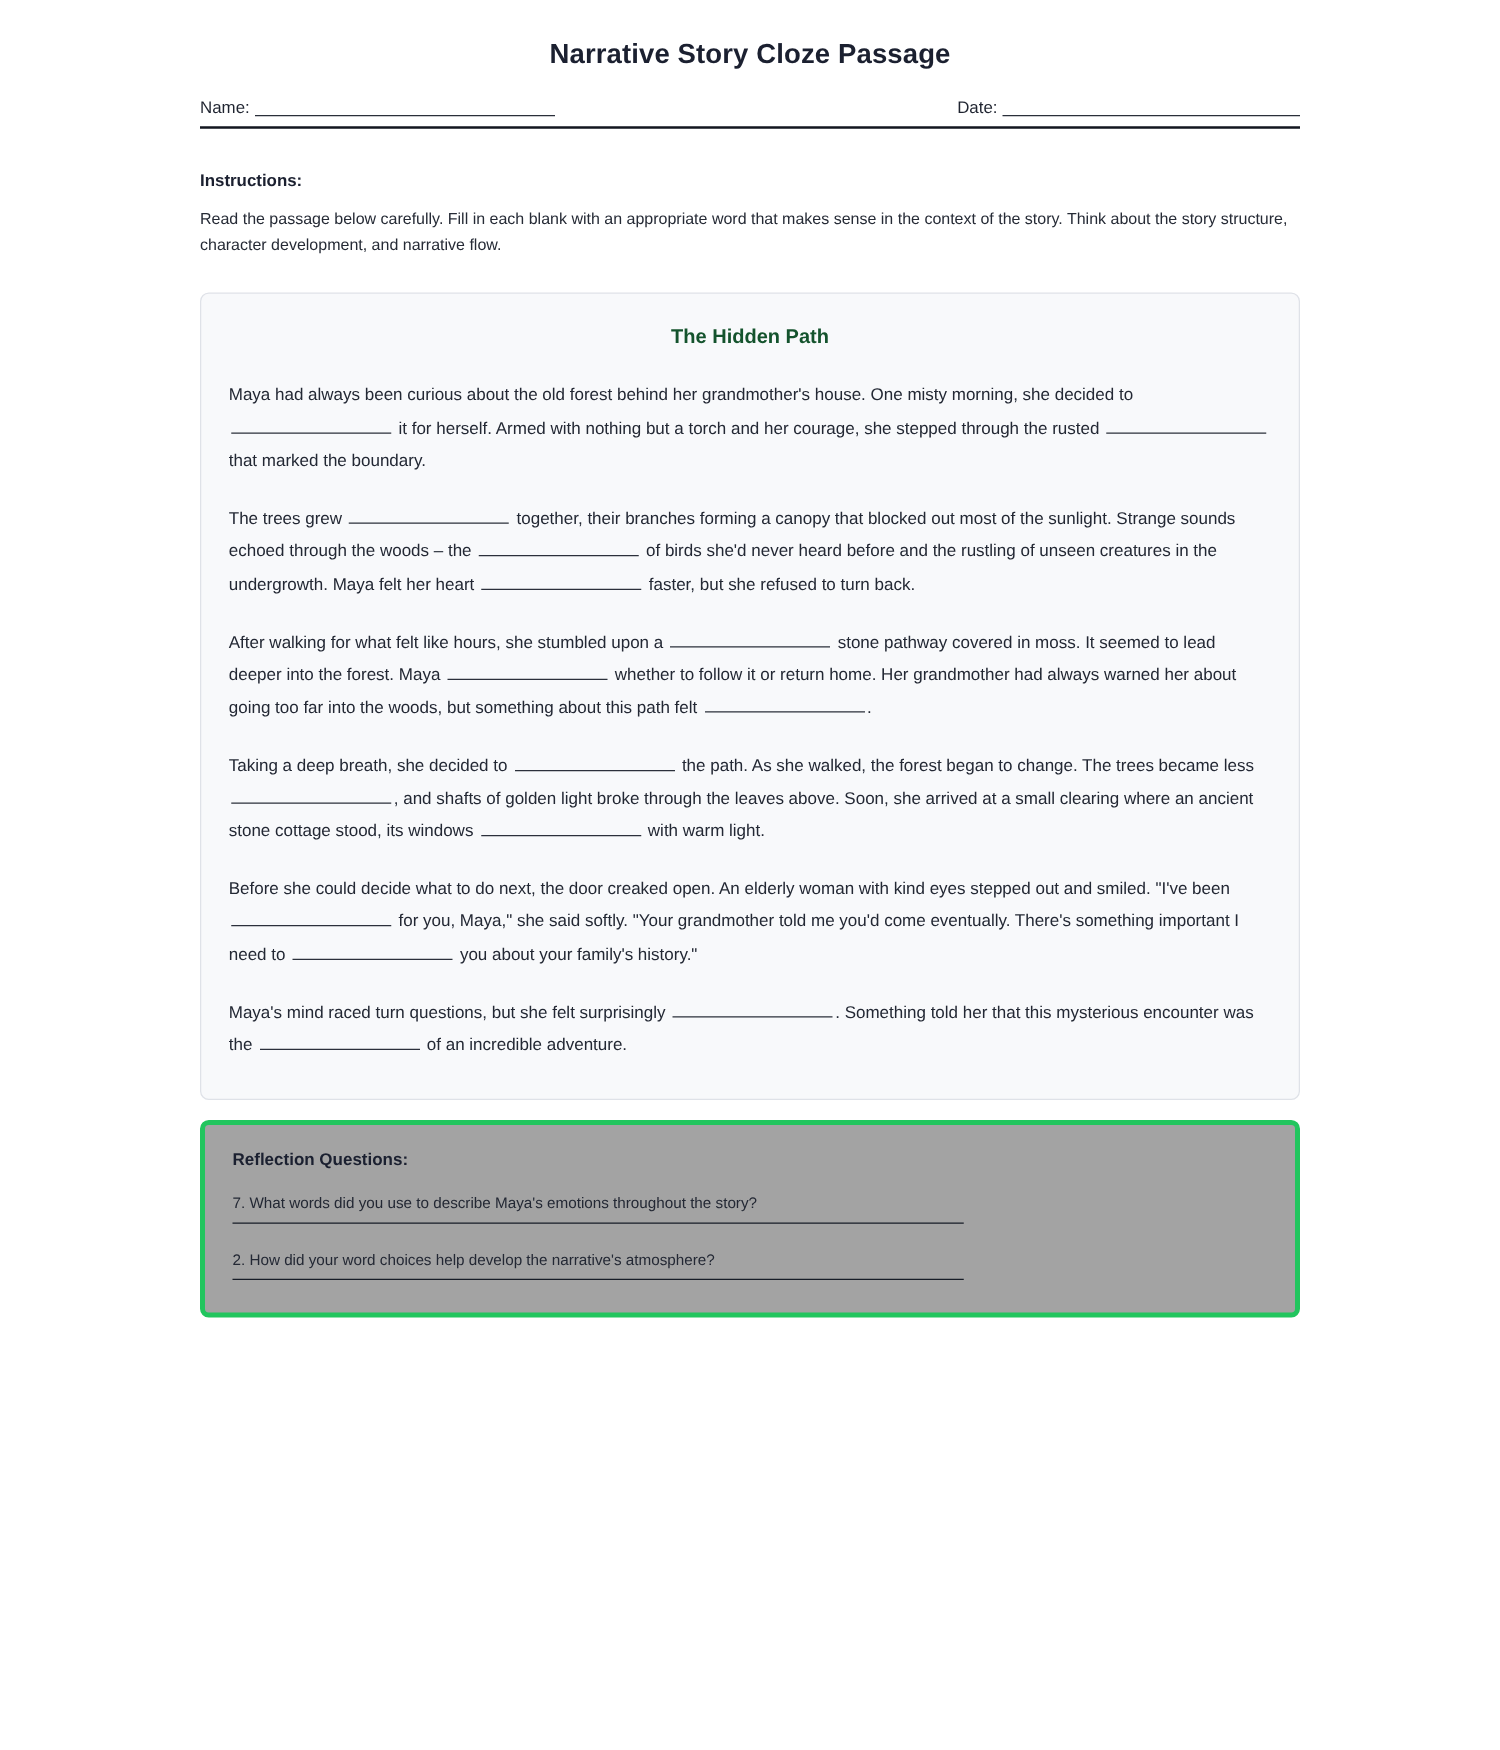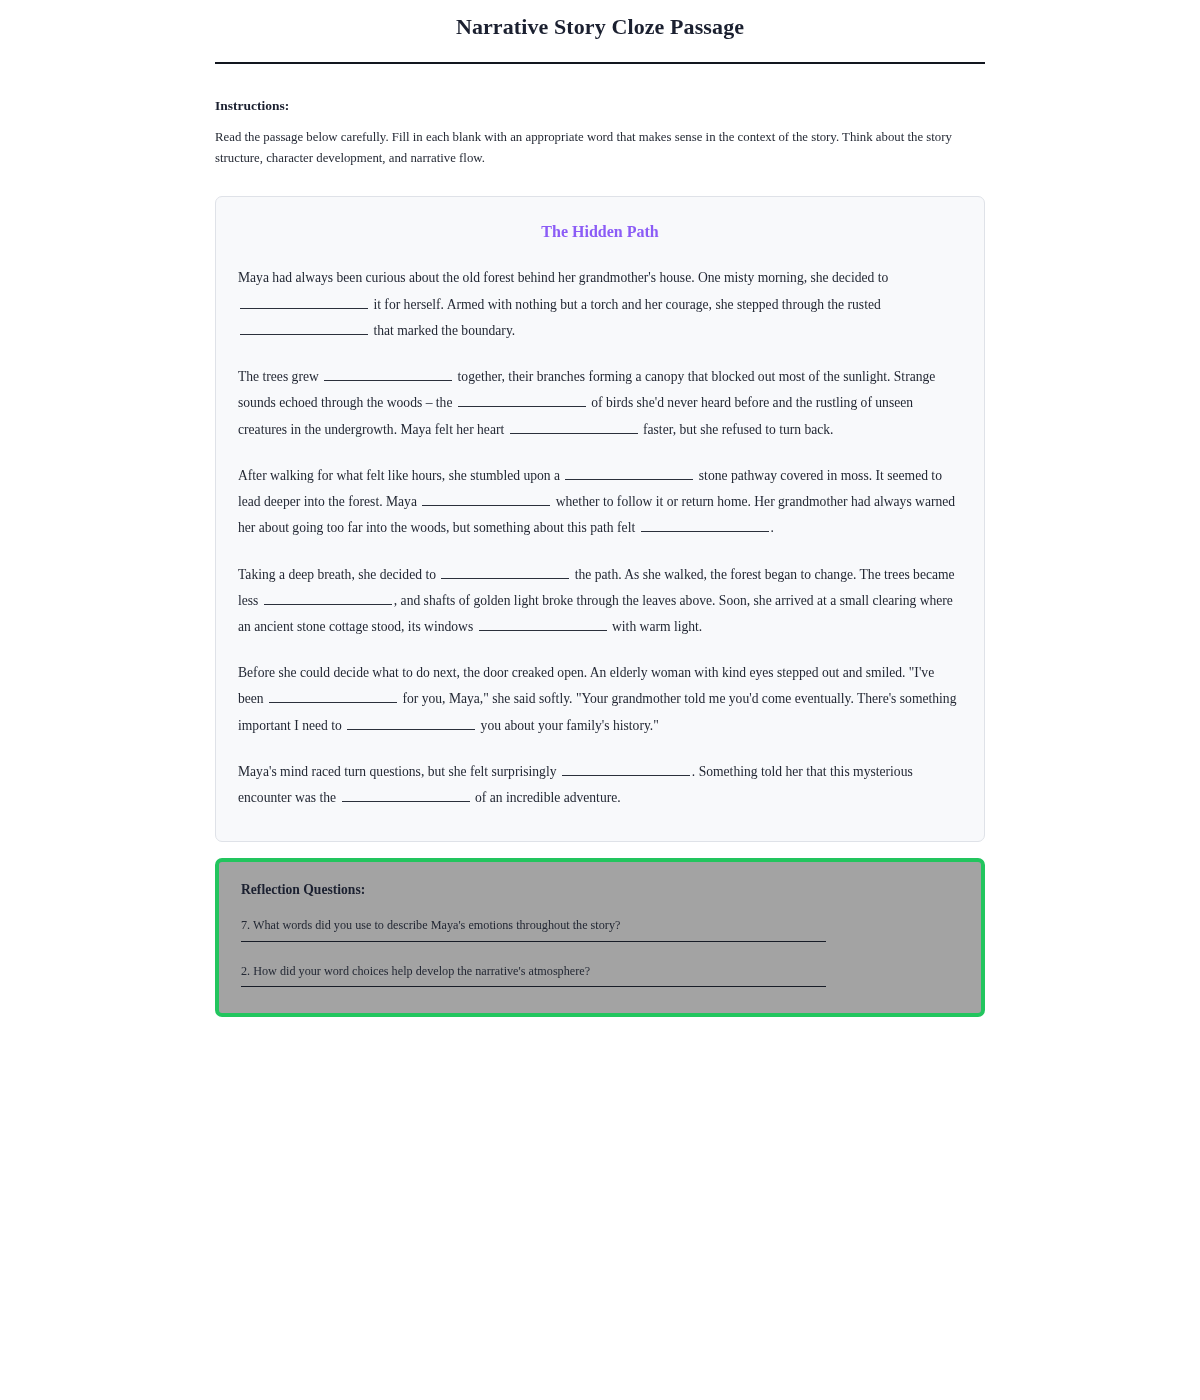--- a/index.html
+++ b/index.html
@@ -16,24 +16,23 @@
     -webkit-font-smoothing: antialiased;
   }
   .page {
     width: 1200px;
     height: 1400px;
     box-sizing: border-box;
     padding: 0;
     position: relative;
   }
   .content {
-    width: 770px;
+    width: 880px;
     margin: 0 auto;
-    padding-top: 14px;
-    font-family: Liberation Serif, serif;
+    padding-top: 30px;
   }
 
   
   .doc-title {
     font-size: 22px;
     font-weight: bold;
     text-align: center;
     letter-spacing: 0.1px;
     margin: 0 0 22px 0;
     color: #1b2030;
@@ -92,21 +91,21 @@
     border: 1px solid #dfe2e8;
     border-radius: 7px;
     padding: 26px 22px 30px 22px;
     box-sizing: border-box;
   }
   .passage-title {
     font-size: 16px;
     font-weight: bold;
     text-align: center;
     margin: 0 0 24px 0;
-    color: #8b5cf6;
+    color: #14532d;
   }
   .passage-para {
     font-size: 13.6px;
     line-height: 1.93;
     margin: 0 0 20px 0;
     color: #232834;
     text-align: left;
   }
   .passage-para:last-child { margin-bottom: 0; }
   .blank {
@@ -148,20 +147,30 @@
   .answer-line.last { margin-bottom: 4px; }
 </style>
 </head>
 <body>
 
 <div class="page">
   <div class="content">
 
     <h1 class="doc-title">Narrative Story Cloze Passage</h1>
 
+    <div class="namedate-row">
+      <div class="nd-group name">
+        <span class="nd-label">Name:</span>
+        <span class="nd-rule name-rule"></span>
+      </div>
+      <div class="nd-group date">
+        <span class="nd-label">Date:</span>
+        <span class="nd-rule date-rule"></span>
+      </div>
+    </div>
     <hr class="header-divider">
 
     <div class="instructions-block">
       <div class="instructions-heading">Instructions:</div>
       <p class="instructions-text">Read the passage below carefully. Fill in each blank with an appropriate word that makes sense in the context of the story. Think about the story structure, character development, and narrative flow.</p>
     </div>
 
     <div class="passage-card">
       <div class="passage-title">The Hidden Path</div>
       <div id="passage-body">

